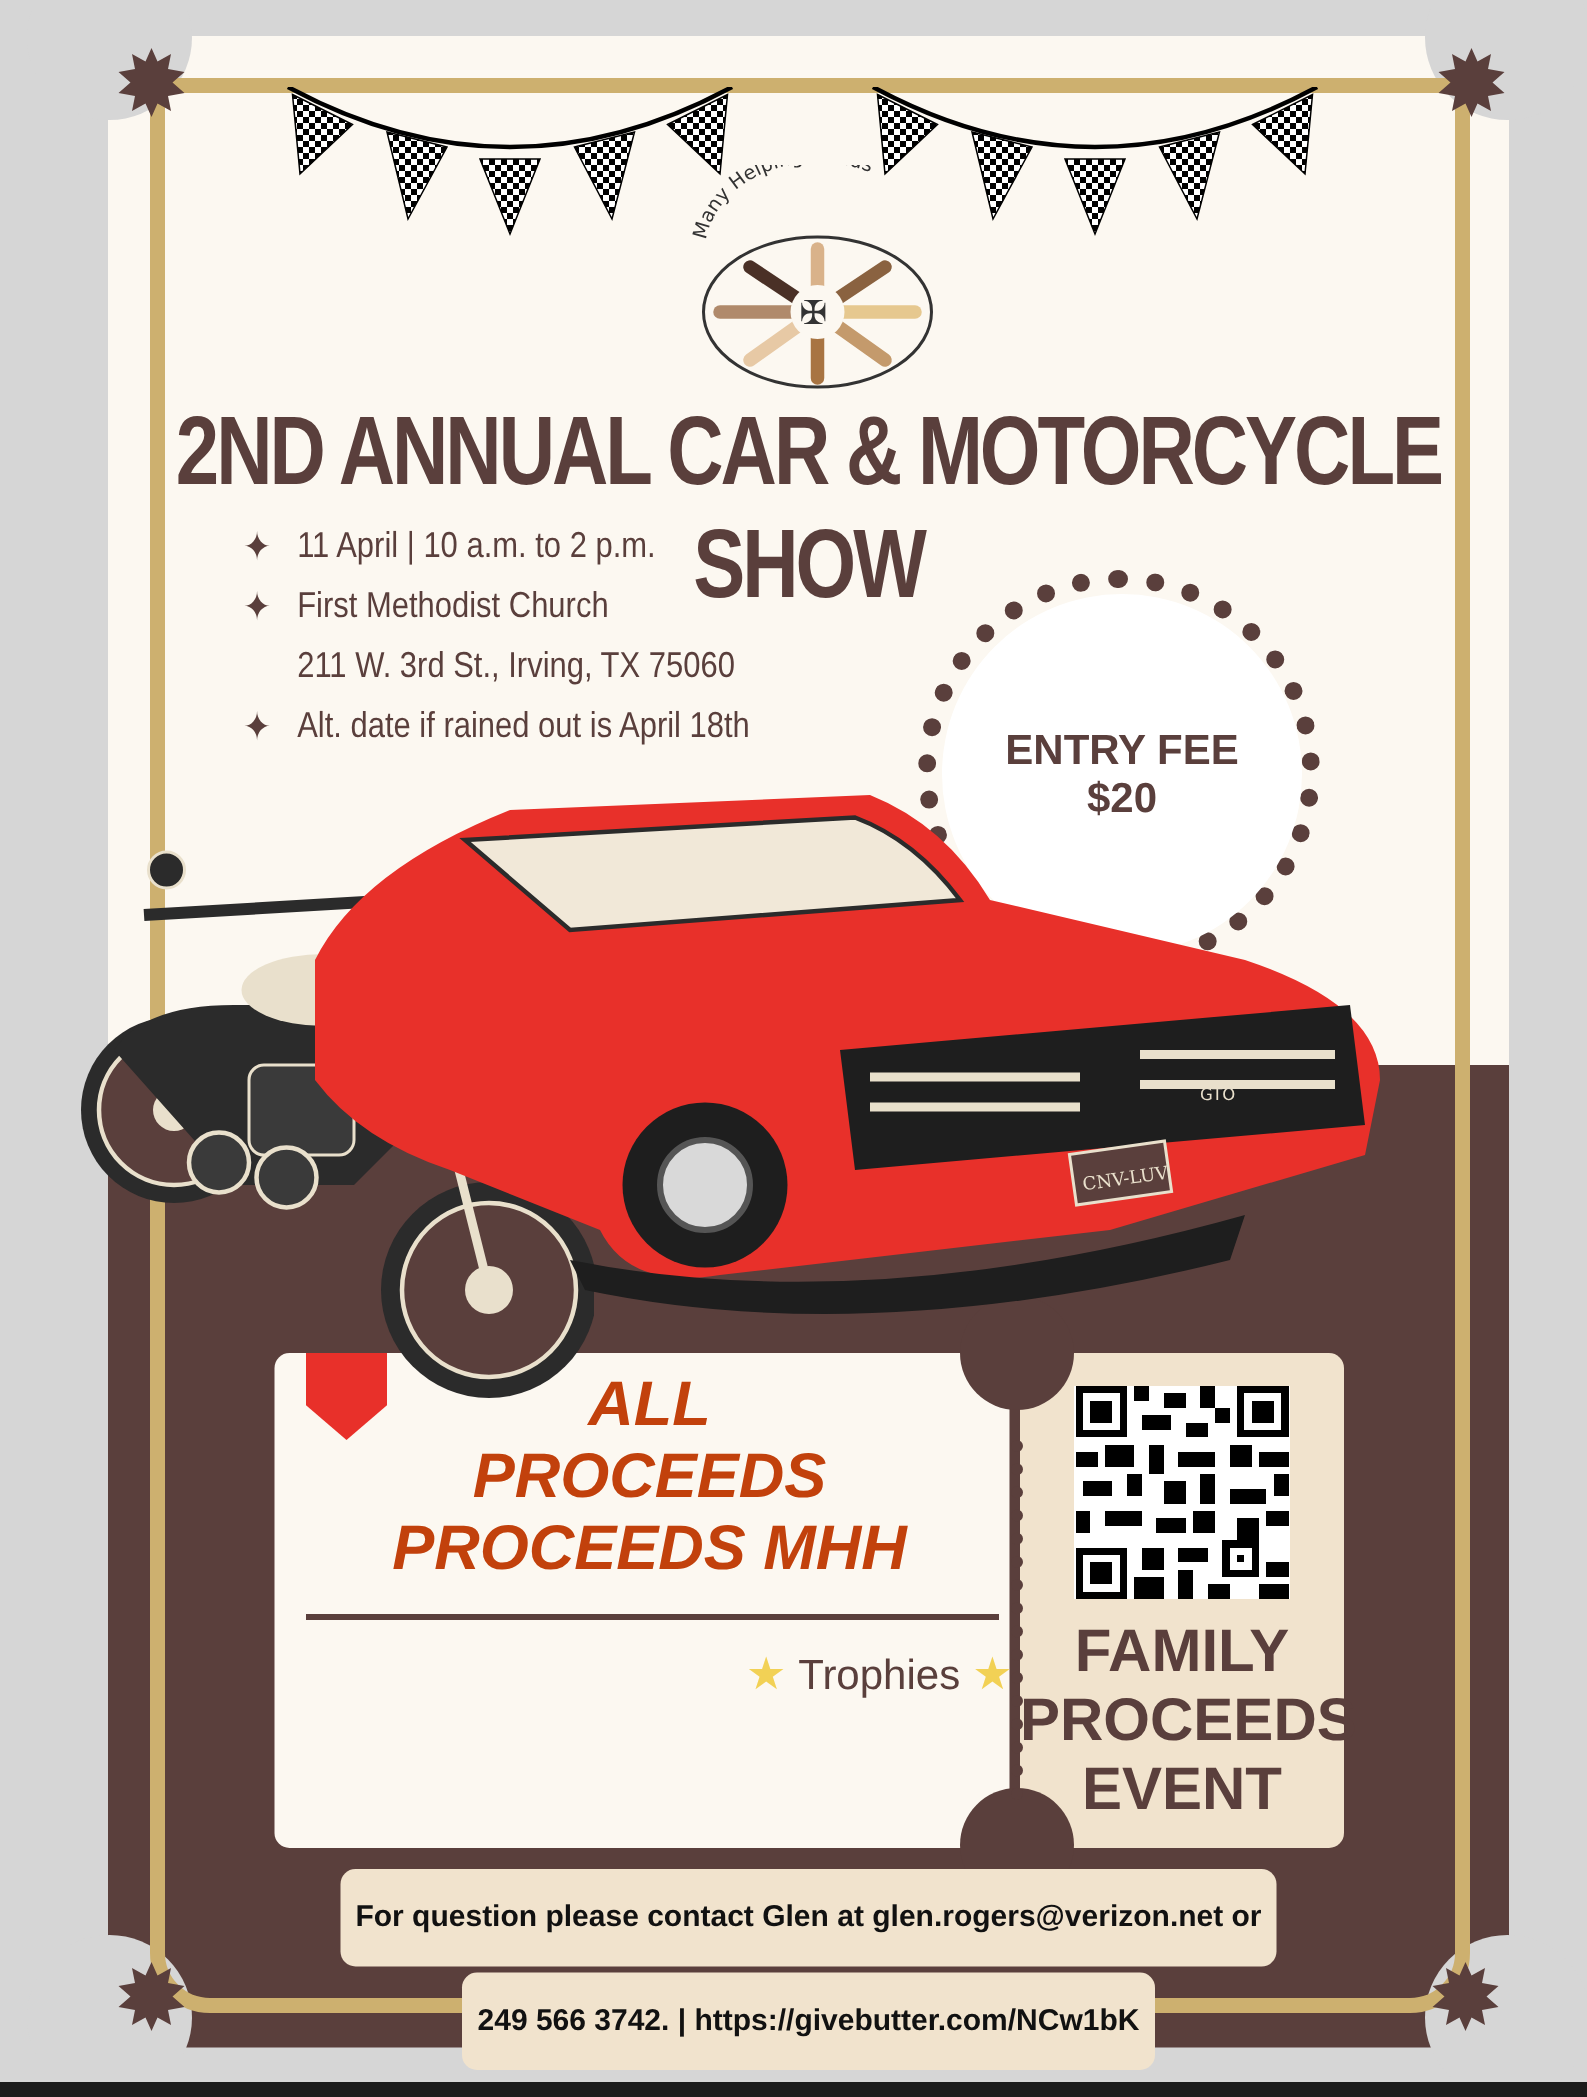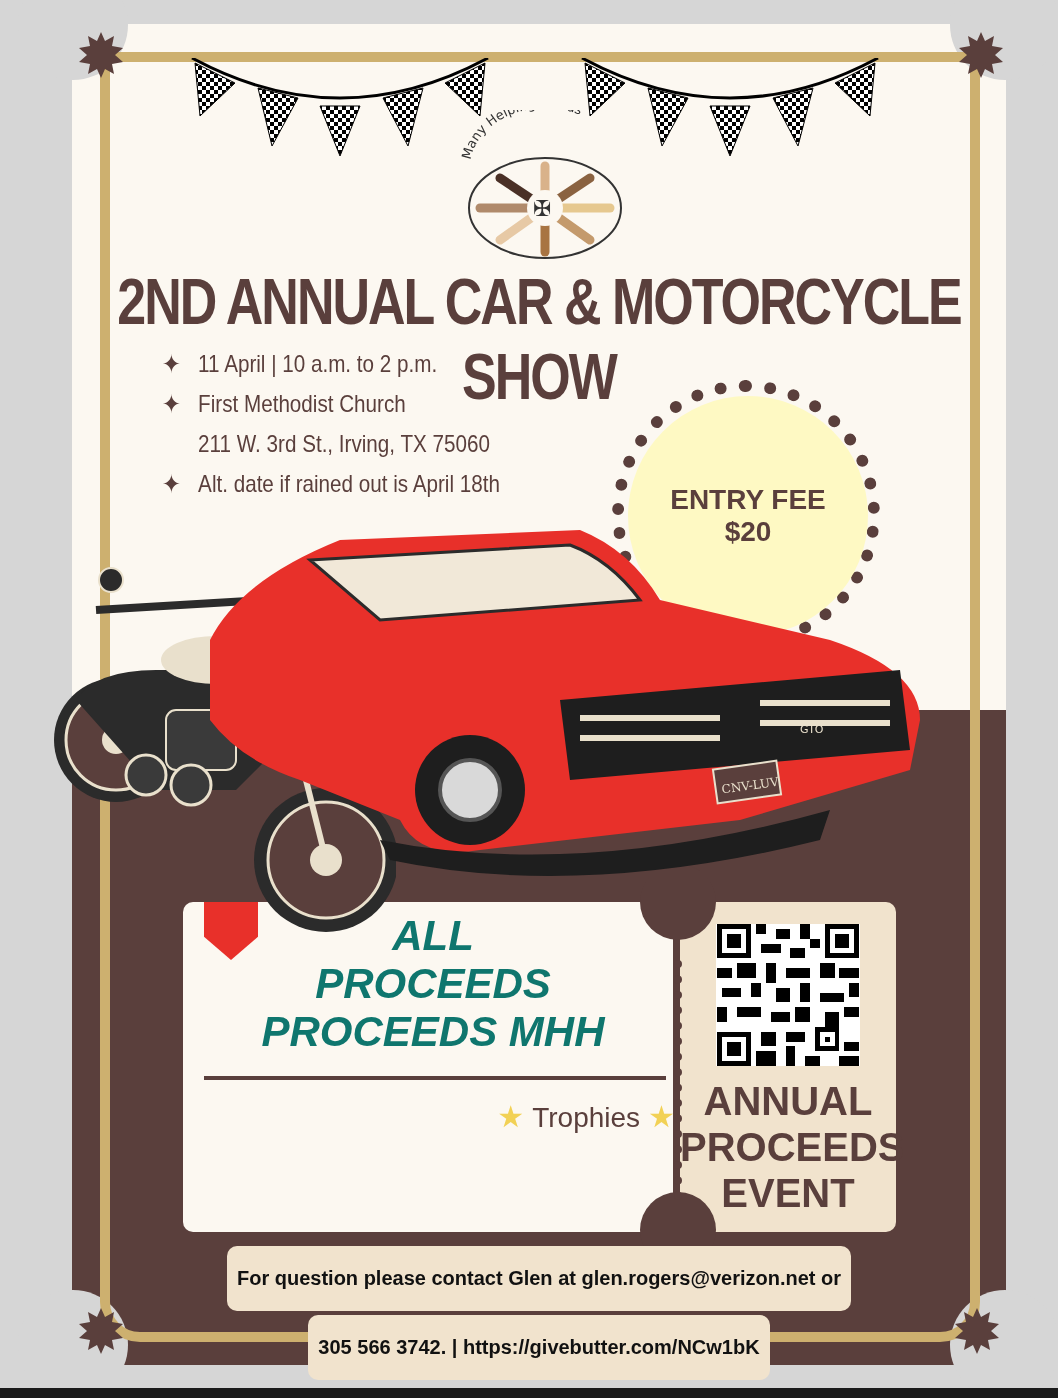--- a/index.html
+++ b/index.html
@@ -10,26 +10,26 @@
   .poster-bottom { left: 72px; top: 710px; width: 934px; height: 655px; background: #5a3f3c; }
   .corner-notch { width: 110px; height: 110px; border-radius: 50%; background: #d6d6d6; }
   .gold-frame { left: 100px; top: 52px; width: 880px; height: 1290px; border: 10px solid #cdb06f; border-radius: 0 0 40px 40px; }
   .starburst { width: 46px; height: 46px; }
   .headline { left: 72px; width: 934px; top: 264px; text-align: center; font-family: "Liberation Sans", sans-serif; font-weight: 700; font-size: 52px; letter-spacing: -2px; color: #5a3f3c; transform: scaleY(1.25); transform-origin: top center; }
   .details { left: 162px; top: 344px; }
   .detail-row { display: flex; align-items: center; height: 40px; font-family: "Liberation Sans Narrow", "Liberation Sans", sans-serif; font-size: 24px; color: #5a3f3c; transform: scaleX(0.86); transform-origin: left center; }
   .detail-row .bullet { width: 42px; font-size: 26px; color: #5a3f3c; }
   .detail-row.indent { padding-left: 42px; }
   .fee-ring { left: 612px; top: 380px; width: 268px; height: 268px; border-radius: 50%; border: 12px dotted #5a3f3c; }
-  .fee-circle { left: 628px; top: 396px; width: 240px; height: 240px; border-radius: 50%; background: #fef9c3; display: flex; flex-direction: column; align-items: center; justify-content: center; color: #5a3f3c; font-weight: 700; font-size: 28px; line-height: 1.15; text-align: center; }
+  .fee-circle { left: 628px; top: 396px; width: 240px; height: 240px; border-radius: 50%; background: #ffffff; display: flex; flex-direction: column; align-items: center; justify-content: center; color: #5a3f3c; font-weight: 700; font-size: 28px; line-height: 1.15; text-align: center; }
   .ticket-left { left: 183px; top: 902px; width: 490px; height: 330px; background: #fcf8f1; border-radius: 10px; }
   .ticket-right { left: 680px; top: 902px; width: 216px; height: 330px; background: #f1e3cd; border-radius: 10px; }
   .notch { width: 76px; height: 76px; border-radius: 50%; background: #5a3f3c; }
   .perf { left: 674px; top: 960px; width: 10px; height: 240px; border-left: 8px dotted #5a3f3c; }
-  .proceeds { left: 183px; top: 912px; width: 500px; text-align: center; font-weight: 700; font-style: italic; font-size: 42px; line-height: 48px; color: #0f766e; }
+  .proceeds { left: 183px; top: 912px; width: 500px; text-align: center; font-weight: 700; font-style: italic; font-size: 42px; line-height: 48px; color: #c2410c; }
   .rule { left: 204px; top: 1076px; width: 462px; height: 4px; background: #5a3f3c; }
   .perks { left: 183px; top: 1094px; width: 500px; text-align: right; }
   .perk { font-size: 28px; line-height: 46px; color: #5a3f3c; }
   .perk .star { color: #f2d155; font-size: 30px; margin: 0 8px; }
   .qr { left: 716px; top: 924px; width: 144px; height: 142px; background: #fff; }
   .family { left: 680px; top: 1078px; width: 216px; text-align: center; font-weight: 700; font-size: 40px; line-height: 46px; color: #5a3f3c; }
   .ribbon { left: 204px; top: 902px; width: 54px; height: 58px; background: #e8302a; clip-path: polygon(0 0,100% 0,100% 60%,50% 100%,0 60%); }
   .contact { top: 1246px; text-align: center; font-weight: 700; font-size: 20px; color: #111; }
   .contact span { display: inline-block; background: #f1e3cd; border-radius: 10px; padding: 21px 10px; }
   .bunting { left: 190px; top: 58px; }
@@ -198,21 +198,21 @@
         <rect x="22" y="23" width="1" height="1"></rect>
       <rect x="8" y="26" width="4" height="3"></rect>
         <rect x="14" y="25" width="2" height="4"></rect>
         <rect x="18" y="27" width="3" height="2"></rect>
       <rect x="26" y="24" width="3" height="2"></rect>
         <rect x="25" y="27" width="4" height="2"></rect>
     </g>
   </svg>
 </div>
 <div class="abs family">
-  <div>ANNUAL</div>
+  <div>FAMILY</div>
   <div>PROCEEDS</div>
   <div>EVENT</div>
 </div>
 
 <svg class="abs moto" viewBox="0 0 360 380">
   <circle cx="80" cy="180" r="62" fill="#2b2b2b"></circle>
     <circle cx="80" cy="180" r="50" fill="#5a3f3c" stroke="#e9e0cc" stroke-width="3"></circle>
     <circle cx="80" cy="180" r="14" fill="#e9e0cc"></circle>
   <circle cx="290" cy="300" r="72" fill="#2b2b2b"></circle>
     <circle cx="290" cy="300" r="58" fill="#5a3f3c" stroke="#e9e0cc" stroke-width="3"></circle>
@@ -239,16 +239,16 @@
   <text x="620" y="213" font-size="11" fill="#e9e0cc" font-family="DejaVu Sans, sans-serif">GTO</text>
   <rect x="535" y="245" width="64" height="34" fill="#5a3f3c" stroke="#e9e0cc" stroke-width="2" transform="rotate(-8 567 262)"></rect>
   <text x="541" y="270" font-size="12" fill="#e9e0cc" font-family="DejaVu Serif, serif" transform="rotate(-8 567 262)">CNV-LUV</text>
   <circle cx="290" cy="270" r="55" fill="#1e1e1e"></circle>
     <circle cx="290" cy="270" r="30" fill="#d9d9d9" stroke="#555" stroke-width="4"></circle>
   <path d="M200 320 Q400 360 650 290 L640 320 Q400 380 210 340 Z" fill="#1e1e1e"></path>
 </svg>
 
 <div class="abs contact" style="left:72px;width:934px;">
   <span>For question please contact Glen at glen.rogers@verizon.net or</span><br>
-  <span style="margin-top:4px">305 566 3742. | https://givebutter.com/NCw1bK</span>
+  <span style="margin-top:4px">249 566 3742. | https://givebutter.com/NCw1bK</span>
 </div>
 
 <div class="abs bottom-bar"></div>
 
 </body></html>

